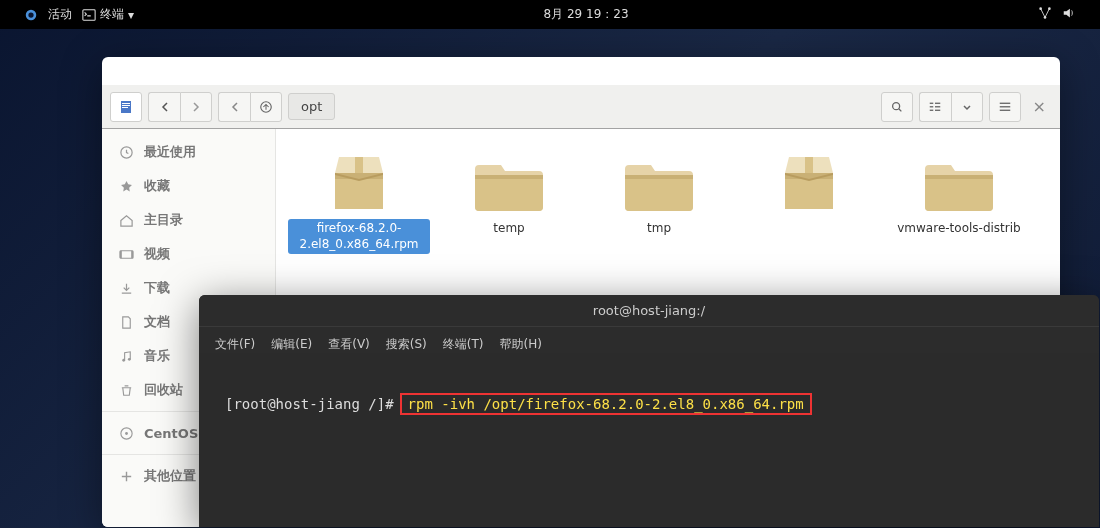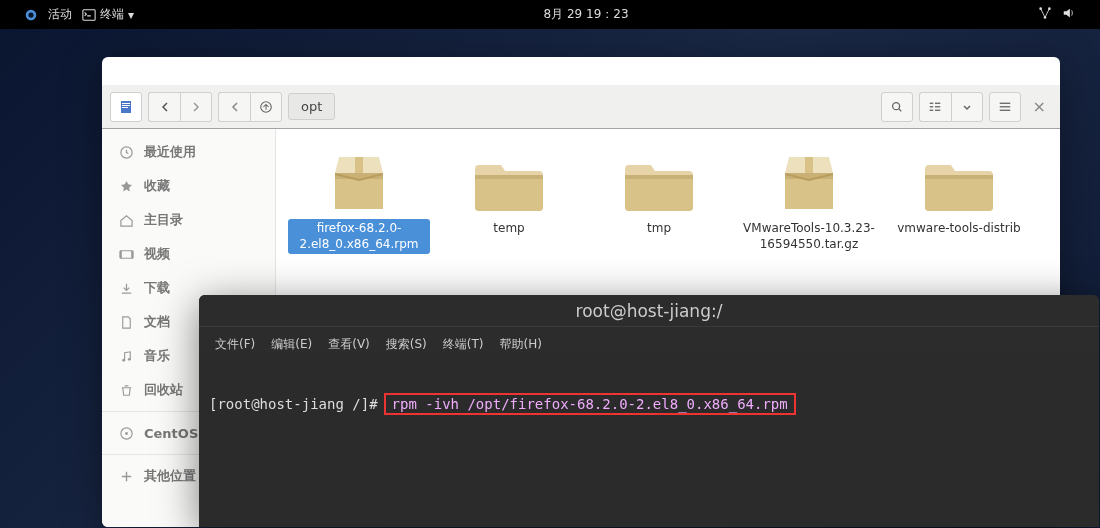--- a/index.html
+++ b/index.html
@@ -133,50 +133,50 @@
       flex-direction: column;
       overflow: hidden;
       color: #ddd;
     }
     .term-title {
       height: 32px;
       background: #2c2c2c;
       display: flex;
       align-items: center;
       justify-content: center;
-      font-size: 17px;
+      font-size: 13px;
       color: #ccc;
       border-bottom: 1px solid #3a3a3a;
     }
     .term-menu {
       height: 26px;
       background: #2c2c2c;
       display: flex;
       align-items: center;
       gap: 4px;
       padding: 0 10px;
       font-size: 12px;
       color: #ccc;
     }
     .term-menu span { padding: 2px 6px; margin-top: 8px; }
     .term-body {
       flex: 1;
       background: #2b2b2b;
-      padding: 8px 10px;
+      padding: 8px 26px;
       font-family: "DejaVu Sans Mono", monospace;
       font-size: 14px;
       color: #ddd;
       white-space: pre;
       text-align: center;
     }
     .prompt-line { display: flex; align-items: center; gap: 6px; }
     .cmd-box {
       border: 2px solid #e33;
       padding: 1px 6px;
-      color: #f0abfc;
+      color: #fde047;
     }
   </style>
 </head>
 <body>
 
 <div class="top-panel">
   <div class="left">
     <span class="activities-icon">
       <svg viewBox="0 0 16 16">
           <circle cx="8" cy="8" r="6" fill="#4a90d9"></circle>
@@ -397,21 +397,20 @@
           <div class="file-label">tmp</div>
         </div>
         <div class="file-item">
           <div class="file-icon"><svg viewBox="0 0 76 64">
               <path d="M14 22 L62 22 L62 58 L14 58 Z" fill="#d9c288"></path>
               <path d="M14 22 L62 22 L62 28 L14 28 Z" fill="#c9b075"></path>
               <path d="M18 6 L58 6 L62 22 L14 22 Z" fill="#ede0bd"></path>
               <path d="M34 6 L42 6 L42 22 L34 22 Z" fill="#d9c288"></path>
               <path d="M14 22 L38 28 L62 22 L62 24 L38 30 L14 24 Z" fill="#b89c5f"></path>
             </svg></div>
-          <div class="file-label">VMwareTools-10.3.23-16594550.tar.gz</div>
         </div>
         <div class="file-item">
           <div class="file-icon"><svg viewBox="0 0 76 64">
               <path d="M4 18 L4 56 Q4 60 8 60 L68 60 Q72 60 72 56 L72 24 Q72 20 68 20 L34 20 L30 14 L8 14 Q4 14 4 18 Z" fill="#e6d3a8"></path>
               <path d="M4 24 L72 24 L72 56 Q72 60 68 60 L8 60 Q4 60 4 56 Z" fill="#d9c288"></path>
               <path d="M4 24 L72 24 L72 28 L4 28 Z" fill="#c9b075"></path>
             </svg></div>
           <div class="file-label">vmware-tools-distrib</div>
         </div>
       </div>

